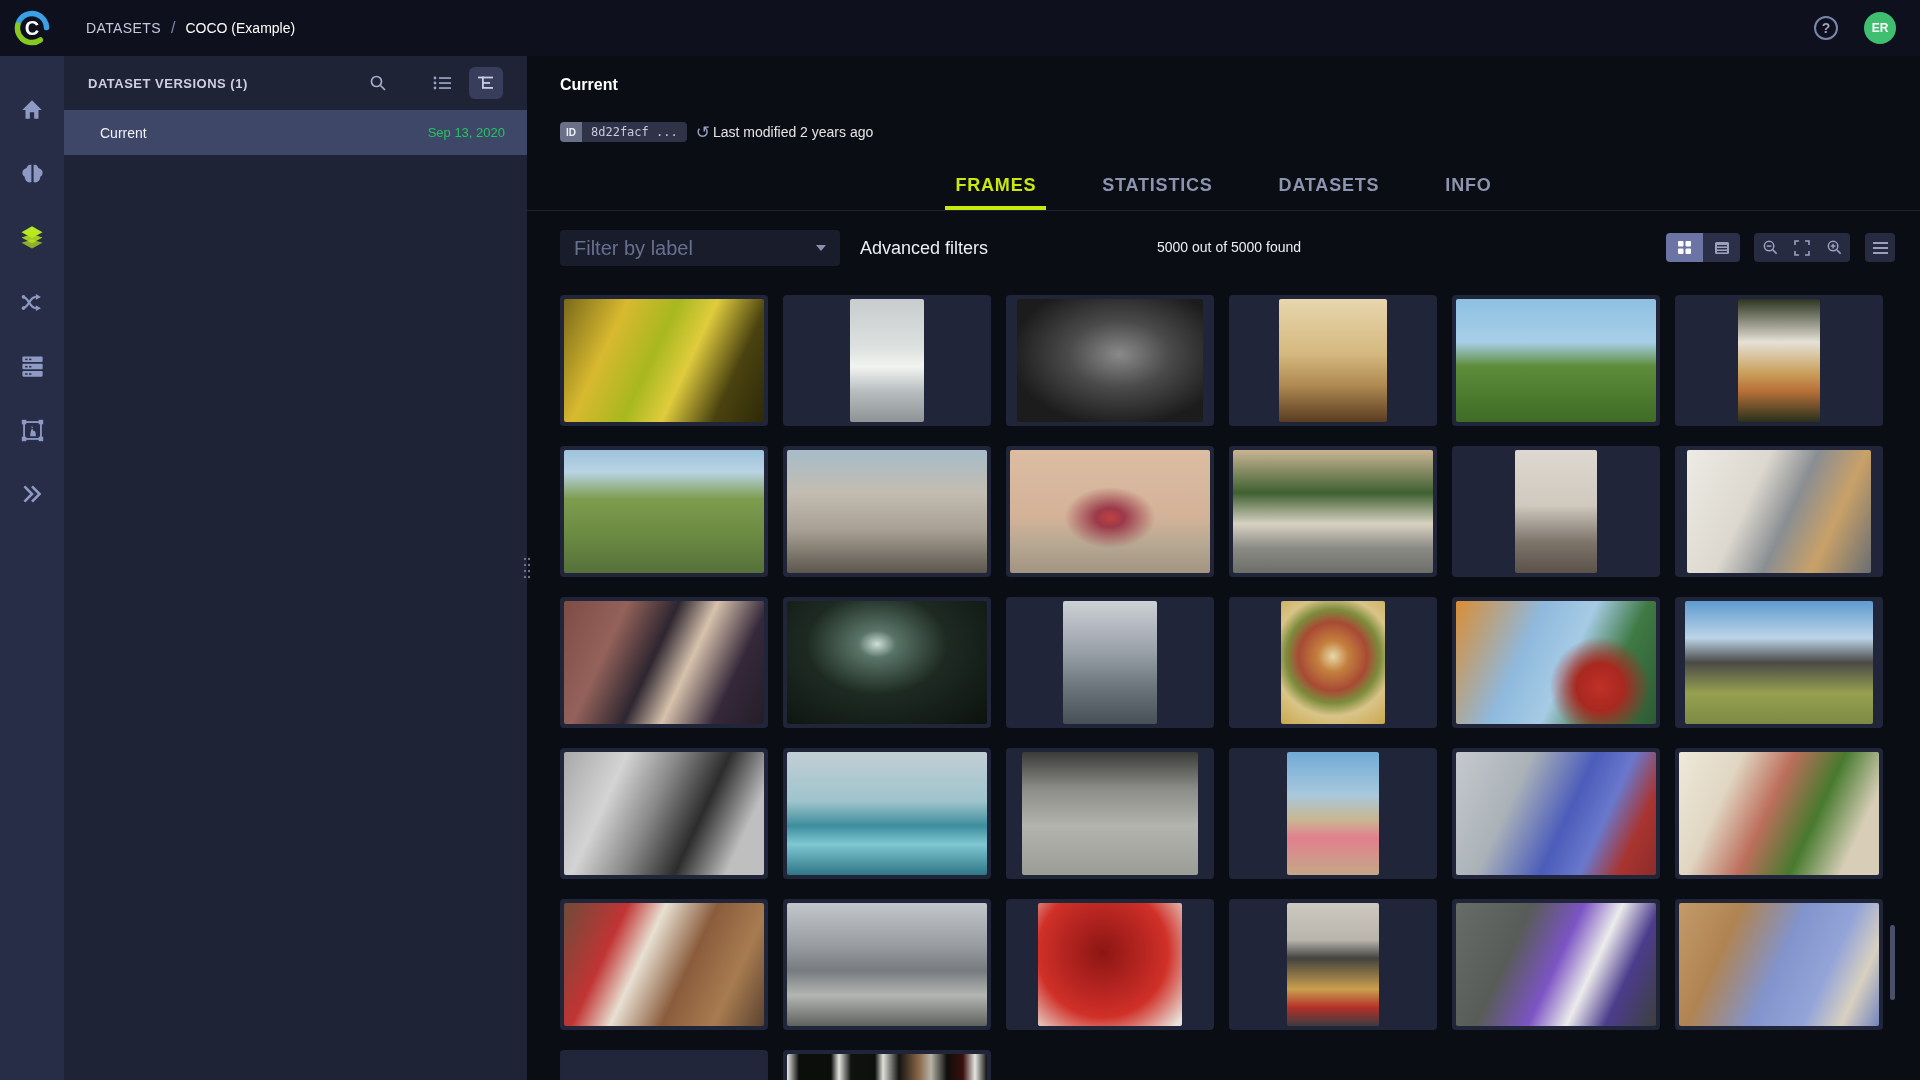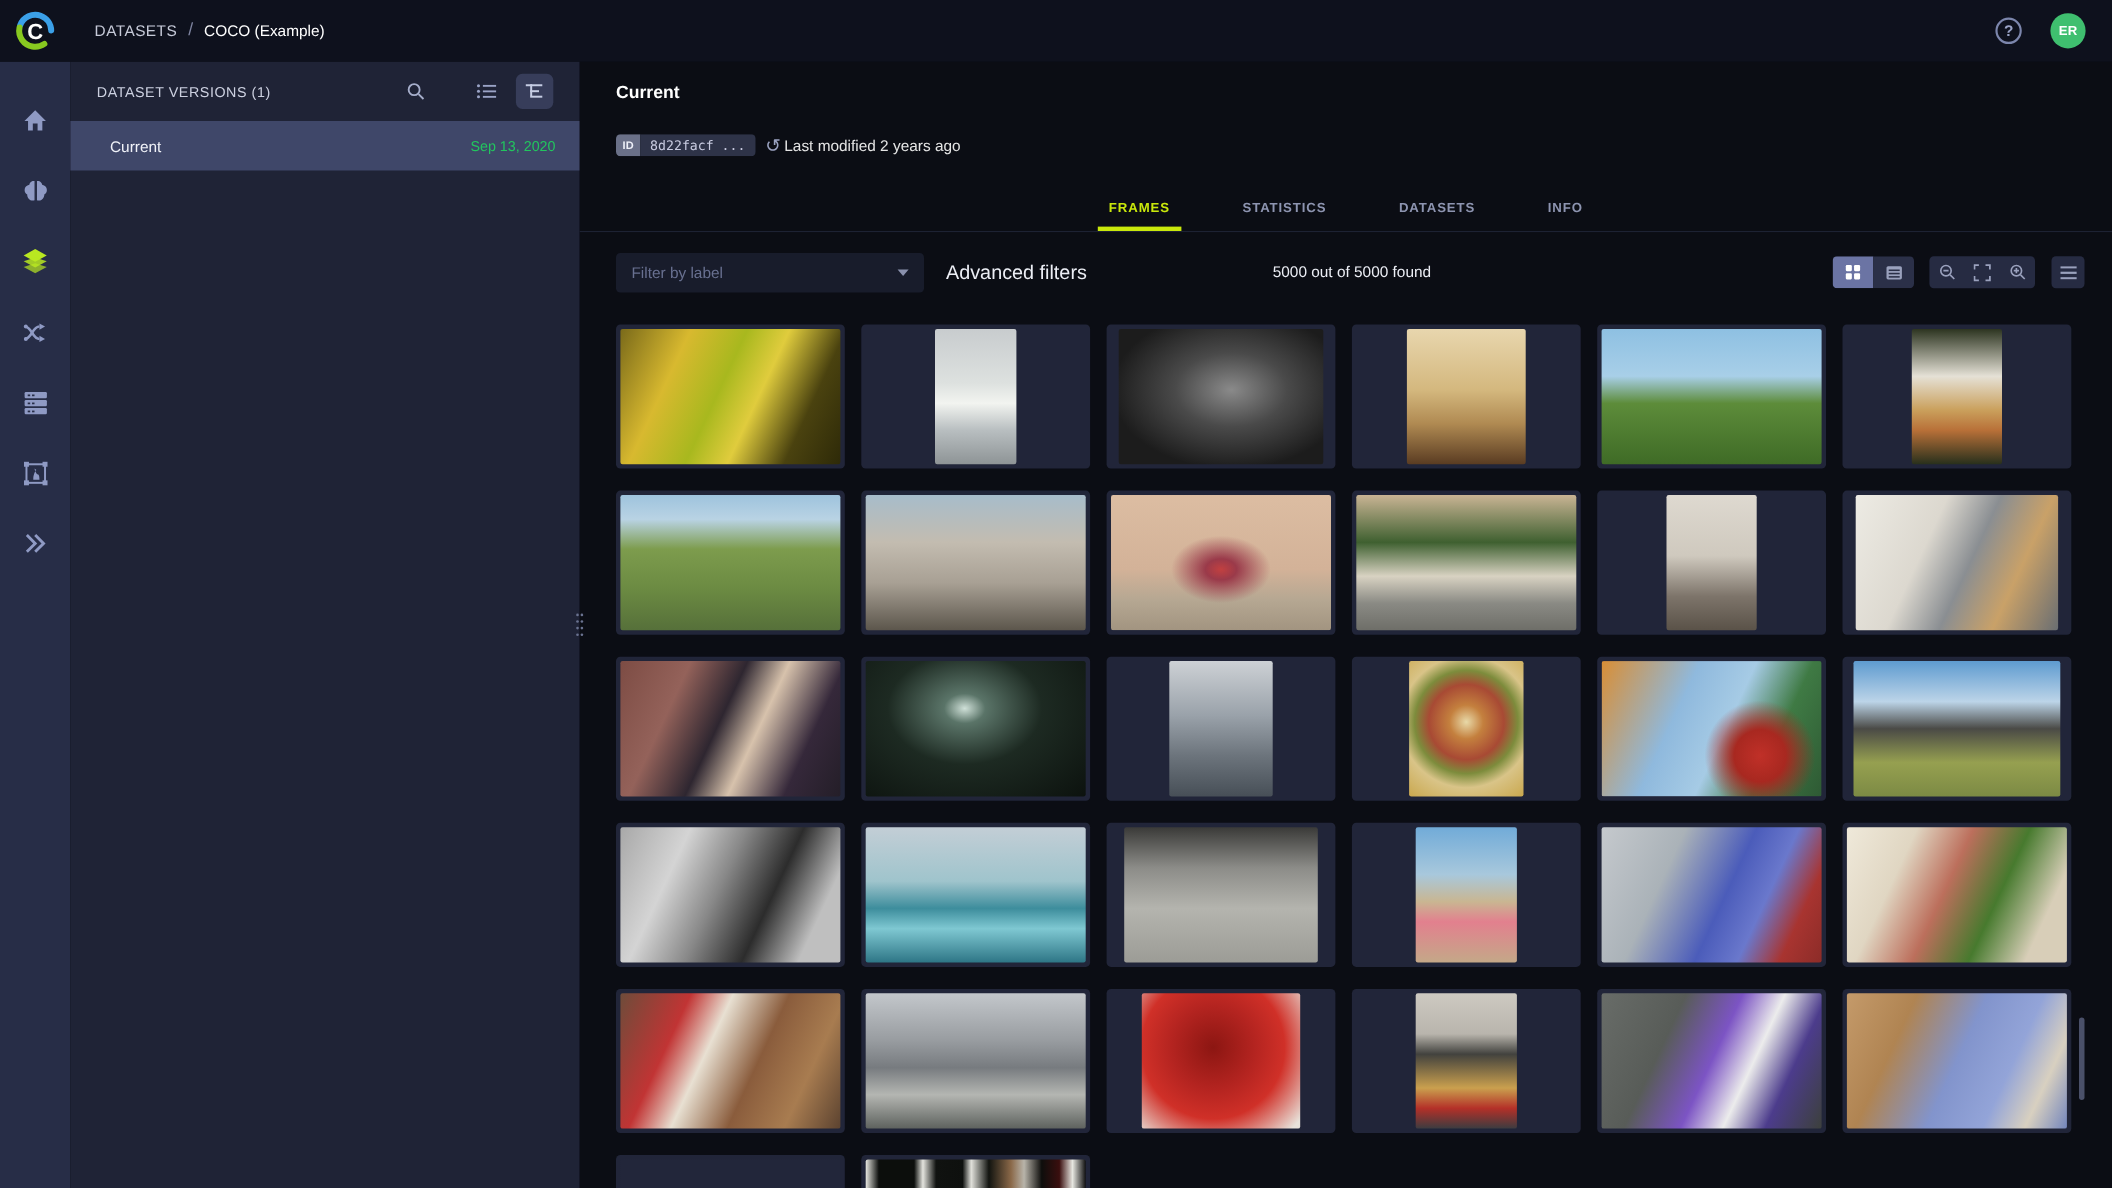--- a/index.html
+++ b/index.html
@@ -26,21 +26,21 @@
              background:#272d47; display:flex; flex-direction:column; align-items:center;
              padding-top:22px; gap:0; }
   .side-item { width:64px; height:64px; display:flex; align-items:center; justify-content:center;
                cursor:pointer; }
   .side-item svg { stroke:#8f9ac4; fill:#8f9ac4; }
   .side-item.active svg { stroke:#b9e821; fill:#b9e821; }
 
   
   .panel { position:absolute; left:64px; top:56px; width:463px; height:1024px; background:#1f2336; }
   .panel-header { height:54px; display:flex; align-items:center; padding:0 24px; }
-  .panel-title { font-size:13px; font-weight:normal; letter-spacing:.5px; color:#ccd0e0; }
+  .panel-title { font-size:13px; font-weight:bold; letter-spacing:.5px; color:#ccd0e0; }
   .panel-actions { margin-left:auto; display:flex; align-items:center; gap:10px; }
   .icon-btn { width:34px; height:32px; border-radius:6px; display:flex; align-items:center;
               justify-content:center; cursor:pointer; }
   .icon-btn.selected { background:#373d5a; }
   .version-row { height:45px; display:flex; align-items:center; padding:0 22px 0 36px;
                  font-size:14px; cursor:pointer; }
   .version-row.selected { background:#3f4769; }
   .version-name { color:#f0f2f8; }
   .version-date { margin-left:auto; color:#22c55e; font-size:13px;text-align:right; }
   .drag-handle { position:absolute; left:521px; top:552px; width:12px; height:34px;
@@ -54,29 +54,29 @@
   .id-chip-label { background:#6a7088; color:#eef0f8; font-weight:bold; padding:3px 6px; font-size:10px;
                    display:flex; align-items:center; }
   .id-chip-value { background:#2e3348; color:#c8cbe0; padding:3px 9px;
                    font-family:"DejaVu Sans Mono", monospace; font-size:12px; }
   .hist-icon { color:#9aa2c0; font-size:17px; line-height:1; margin-left:6px; }
   .last-modified { color:#e5e5e5; font-size:14px; }
 
   .tabbar { position:absolute; left:0; top:112px; width:1393px; height:43px;
             display:flex; justify-content:center; align-items:flex-end; gap:46px;
             border-bottom:1px solid #1d2233; }
-  .tab { font-size:12px; font-weight:bold; letter-spacing:.8px; color:#8d94b0; padding:0 10px 14px;
+  .tab { font-size:18px; font-weight:bold; letter-spacing:.8px; color:#8d94b0; padding:0 10px 14px;
          cursor:pointer; position:relative; }
   .tab.active { color:#c9e80b; }
   .tab.active::after { content:""; position:absolute; left:0; right:0; bottom:0; height:4px; background:#c9e80b; }
 
   .filter-row { position:absolute; left:0; top:174px; width:1393px; height:36px; }
   .filter-select { position:absolute; left:33px; top:0; width:280px; height:36px; background:#181c2b;
                    border-radius:4px; display:flex; align-items:center; padding:0 14px; cursor:pointer; }
-  .filter-placeholder { color:#687090; font-size:14px; }
+  .filter-placeholder { color:#687090; font-size:20px; }
   .caret { margin-left:auto; width:0; height:0; border-left:5px solid transparent;
            border-right:5px solid transparent; border-top:6px solid #8a91ad; }
   .advanced { position:absolute; left:333px; top:8px; font-size:18px; color:#eceef5; cursor:pointer; }
   .count { position:absolute; left:630px; top:9px; font-size:14px; color:#eceef5; }
 
   .toolbar { position:absolute; top:174px; right:0; height:36px; }
   .seg { position:absolute; right:180px; top:3px; display:flex; border-radius:4px; overflow:hidden; }
   .seg-btn { width:37px; height:29px; background:#2b3048; display:flex; align-items:center;
              justify-content:center; cursor:pointer; }
   .seg-btn.active { background:#6b74a4; }

